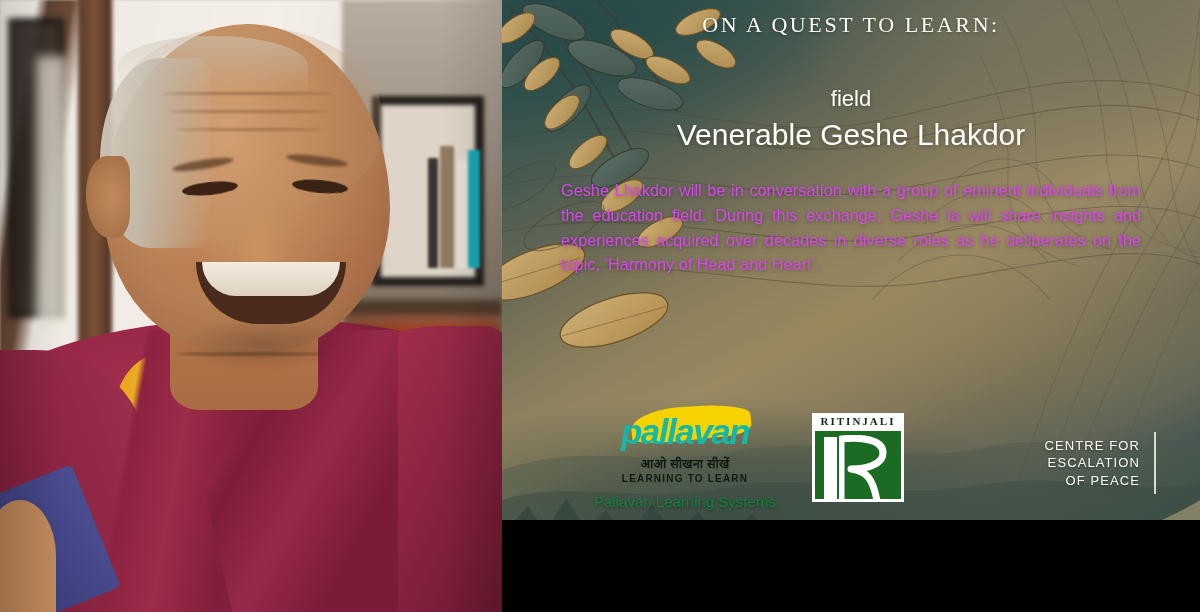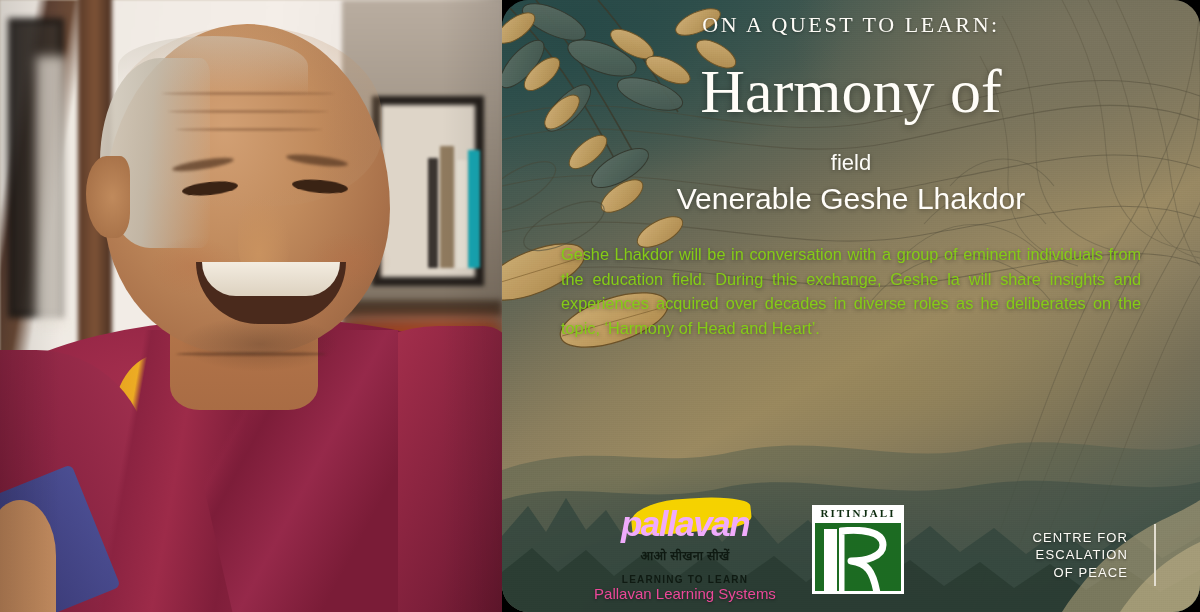--- a/index.html
+++ b/index.html
@@ -120,21 +120,21 @@
   .w3 { left:176px; top:128px; width:146px; }
   .chin-line { position:absolute; left:176px; top:352px; width:150px; height:4px;
     background:rgba(70,42,26,.45); border-radius:50%; filter:blur(1.2px); }
   .stubble { position:absolute; left:180px; top:316px; width:160px; height:56px;
     background:radial-gradient(ellipse, rgba(60,40,28,.28), rgba(60,40,28,0) 70%); border-radius:50%; }
   .photo-soft { position:absolute; inset:0; pointer-events:none;
     background:linear-gradient(90deg, rgba(0,0,0,.12) 0%, rgba(0,0,0,0) 12%,
                rgba(0,0,0,0) 88%, rgba(0,0,0,.10) 100%); }
 
   
-  .art-panel { position:relative; width:698px; height:612px; overflow:hidden;border-radius:27px; }
+  .art-panel { position:relative; width:698px; height:520px; overflow:hidden; }
   .art-bg { position:absolute; inset:0;
     background:
       linear-gradient(152deg,
         #2f4f4d 0%,  #34534f 10%, #4a5b50 22%, #6b6a56 34%,
         #8a7e5e 46%, #9b8a63 56%, #8a7e60 64%, #6e6a58 74%,
         #5b6257 84%, #41544d 93%, #2e4742 100%);
   }
   .art-bg2 { position:absolute; inset:0;
     background:
       radial-gradient(ellipse 70% 45% at 85% 6%, rgba(122,116,94,.95), rgba(122,116,94,0) 62%),
@@ -162,51 +162,51 @@
     font-weight:400; text-align:center; color:#fffdf8; margin-top:22px;
     text-shadow:0 2px 7px rgba(0,0,0,.32); }
   .title .l2 { display:block; }
 
   .with { font-size:22px; margin-top:26px; color:#fdfcf8; text-shadow:0 1px 4px rgba(0,0,0,.35); }
   .speaker { font-size:30px; margin-top:6px; color:#fffdf9; text-shadow:0 1px 5px rgba(0,0,0,.35); }
 
   .datetime { font-size:19px; margin-top:36px; color:#fffdf8; text-shadow:0 1px 4px rgba(0,0,0,.4); }
 
   .desc { width:580px; margin-top:26px; font-size:16.3px; line-height:1.52;
-    text-align:justify; text-justify:inter-word; color:#84cc16;
+    text-align:justify; text-justify:inter-word; color:#d946ef;
     text-shadow:0 1px 4px rgba(0,0,0,.42); }
 
   
   .logobar { position:absolute; left:0; bottom:4px; width:698px; height:106px;
     display:flex; align-items:center; z-index:6; }
 
   .logo-pallavan { position:absolute; left:60px; bottom:6px; width:246px;
                    display:flex; flex-direction:column; align-items:center; }
   .pall-mark { position:relative; width:160px; height:54px; }
   .pall-swoosh { position:absolute; left:26px; top:2px; width:120px; height:34px;
     background:#f5d200; border-radius:60% 96% 34% 70% / 82% 64% 44% 32%;
     transform:rotate(-6deg); }
   .pall-word { position:absolute; left:0; top:10px; width:160px; text-align:center;
     font-family:"Liberation Sans", sans-serif; font-weight:700; font-size:35px;
-    color:#f0abfc; letter-spacing:-1.5px; font-style:italic; line-height:1; }
+    color:#14b8a6; letter-spacing:-1.5px; font-style:italic; line-height:1; }
   .pall-hindi { font-size:12.5px; color:#0f1a12; font-weight:700; margin-top:-3px; letter-spacing:.3px; }
-  .pall-l2l { font-size:10px; color:#0f1a12; font-weight:700; letter-spacing:1.2px; margin-top:10px; }
-  .pall-caption { font-size:15px; color:#ec4899; 
+  .pall-l2l { font-size:10px; color:#0f1a12; font-weight:700; letter-spacing:1.2px; margin-top:1px; }
+  .pall-caption { font-size:15px; color:#15803d; margin-top:9px;
     text-shadow:0 1px 3px rgba(0,0,0,.45); }
 
   .logo-ritinjali { position:absolute; left:310px; bottom:14px; width:92px; }
   .rit-title { text-align:center; font-family:"Liberation Serif", serif; font-size:11px;
     letter-spacing:2px; color:#0e2d10; font-weight:700; background:#ffffff;
     padding:2px 0 1px; }
   .rit-box { position:relative; height:74px; background:#ffffff; padding:3px; }
   .rit-inner { position:relative; height:100%; background:#1c6b22; overflow:hidden; }
   .rit-bar { position:absolute; left:9px; top:6px; width:13px; height:62px; background:#fff; }
   .rit-r { position:absolute; left:24px; top:4px; width:52px; height:66px; }
 
-  .logo-cep { position:absolute; right:44px; bottom:22px; display:flex; align-items:center; gap:26px; }
+  .logo-cep { position:absolute; right:44px; bottom:22px; display:flex; align-items:center; gap:14px; }
   .cep-left { text-align:right; font-size:13px; line-height:1.32; letter-spacing:1.1px;
     color:#fdfbf6; text-shadow:0 1px 3px rgba(0,0,0,.45); }
   .cep-rule { width:2px; height:62px; background:#e7e2d6; opacity:.95; }
   .cep-mark { font-size:46px; letter-spacing:2px; color:#fdfbf6; font-weight:300;
     text-shadow:0 1px 4px rgba(0,0,0,.45); line-height:1; }
 </style>
 </head>
 <body>
 
 <div class="poster">
@@ -364,21 +364,20 @@
         <path d="M560 612 C 590 566, 620 540, 660 520 C 690 506, 698 500, 698 500 L698 612 Z" fill="#c7b487" opacity=".5"></path>
         <path d="M618 612 C 640 580, 664 558, 698 542 L698 612 Z" fill="#d2c092" opacity=".45"></path>
       </g>
     </svg>
     <div class="noise"></div>
 
     <div class="content">
       <div class="eyebrow">ON A QUEST TO LEARN:</div>
 
       <h1 class="title">
-        <span>Harmony of</span>
       </h1>
 
       <div class="with">field</div>
       <div class="speaker">Venerable Geshe Lhakdor</div>
 
 
       <p class="desc">Geshe Lhakdor will be in conversation with a group of eminent individuals from the education field. During this exchange, Geshe la will share insights and experiences acquired over decades in diverse roles as he deliberates on the topic, ‘Harmony of Head and Heart’.</p>
     </div>
 
     <div class="logobar">

